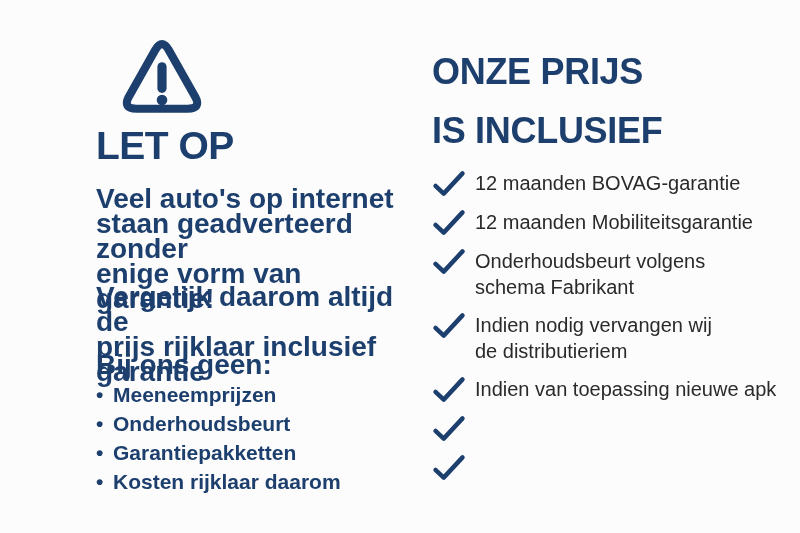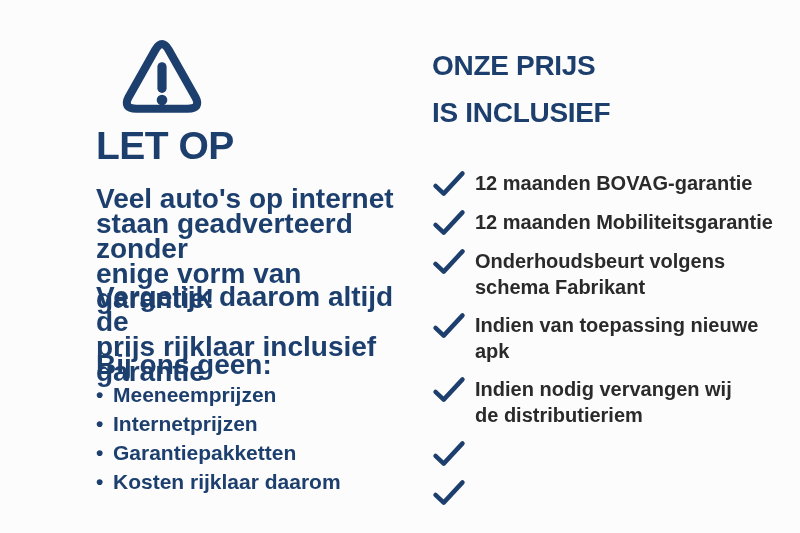--- a/index.html
+++ b/index.html
@@ -41,36 +41,36 @@
     display:flex;align-items:baseline;
     font-size:21px;font-weight:bold;line-height:29px;
     color:var(--navy);
   }
   .bullet-dot{width:17px;flex:0 0 17px;}
 
   
   .right-panel{position:absolute;left:400px;top:0;width:400px;height:533px;}
   .right-heading{
     position:absolute;left:32px;top:42px;margin:0;
-    font-size:28px;font-weight:bold;letter-spacing:-0.3px;
-    color:var(--navy);line-height:47px;white-space:pre-line;
+    font-size:36px;font-weight:bold;letter-spacing:-0.3px;
+    color:var(--navy);line-height:59px;white-space:pre-line;
   }
   .check-list{
     position:absolute;left:32px;top:170px;margin:0;padding:0;
     list-style:none;width:360px;
   }
   .check-list li{
     display:flex;align-items:flex-start;
     margin-bottom:12px;
   }
   .check-icon{flex:0 0 34px;width:34px;height:27px;margin-right:9px;margin-top:0;}
   .check-icon svg{display:block;width:34px;height:27px;}
   .check-text{
     font-size:20px;line-height:26px;color:var(--body-text);
-    white-space:pre-line;font-weight:bold;
+    white-space:pre-line;font-weight:normal;
   }
 </style>
 </head>
 <body>
 
 <div class="canvas">
 
   <div class="left-panel">
 
     <div class="warning-triangle">
@@ -94,21 +94,21 @@
 
     <ul class="bullet-list">
 
         <li>
           <span class="bullet-dot">•</span>
           <span>Meeneemprijzen</span>
         </li>
 
         <li>
           <span class="bullet-dot">•</span>
-          <span>Internetprijzen</span>
+          <span>Onderhoudsbeurt</span>
         </li>
 
         <li>
           <span class="bullet-dot">•</span>
           <span>Garantiepakketten</span>
         </li>
 
         <li>
           <span class="bullet-dot">•</span>
           <span>Kosten rijklaar daarom</span>
@@ -150,31 +150,31 @@
           <span class="check-text">Onderhoudsbeurt volgens
 schema Fabrikant</span>
         </li>
 
         <li>
           <span class="check-icon">
             <svg viewBox="0 0 34 28" fill="none" xmlns="http://www.w3.org/2000/svg">
               <polyline points="3,16.5 11.5,24.5 31,3.5" stroke="#1d3f6e" stroke-width="4.6" stroke-linecap="round" stroke-linejoin="round" fill="none"></polyline>
             </svg>
           </span>
-          <span class="check-text">Indien van toepassing nieuwe apk</span>
+          <span class="check-text">Indien nodig vervangen wij
+de distributieriem</span>
         </li>
 
         <li>
           <span class="check-icon">
             <svg viewBox="0 0 34 28" fill="none" xmlns="http://www.w3.org/2000/svg">
               <polyline points="3,16.5 11.5,24.5 31,3.5" stroke="#1d3f6e" stroke-width="4.6" stroke-linecap="round" stroke-linejoin="round" fill="none"></polyline>
             </svg>
           </span>
-          <span class="check-text">Indien nodig vervangen wij
-de distributieriem</span>
+          <span class="check-text">Indien van toepassing nieuwe apk</span>
         </li>
 
         <li>
           <span class="check-icon">
             <svg viewBox="0 0 34 28" fill="none" xmlns="http://www.w3.org/2000/svg">
               <polyline points="3,16.5 11.5,24.5 31,3.5" stroke="#1d3f6e" stroke-width="4.6" stroke-linecap="round" stroke-linejoin="round" fill="none"></polyline>
             </svg>
           </span>
         </li>
 

